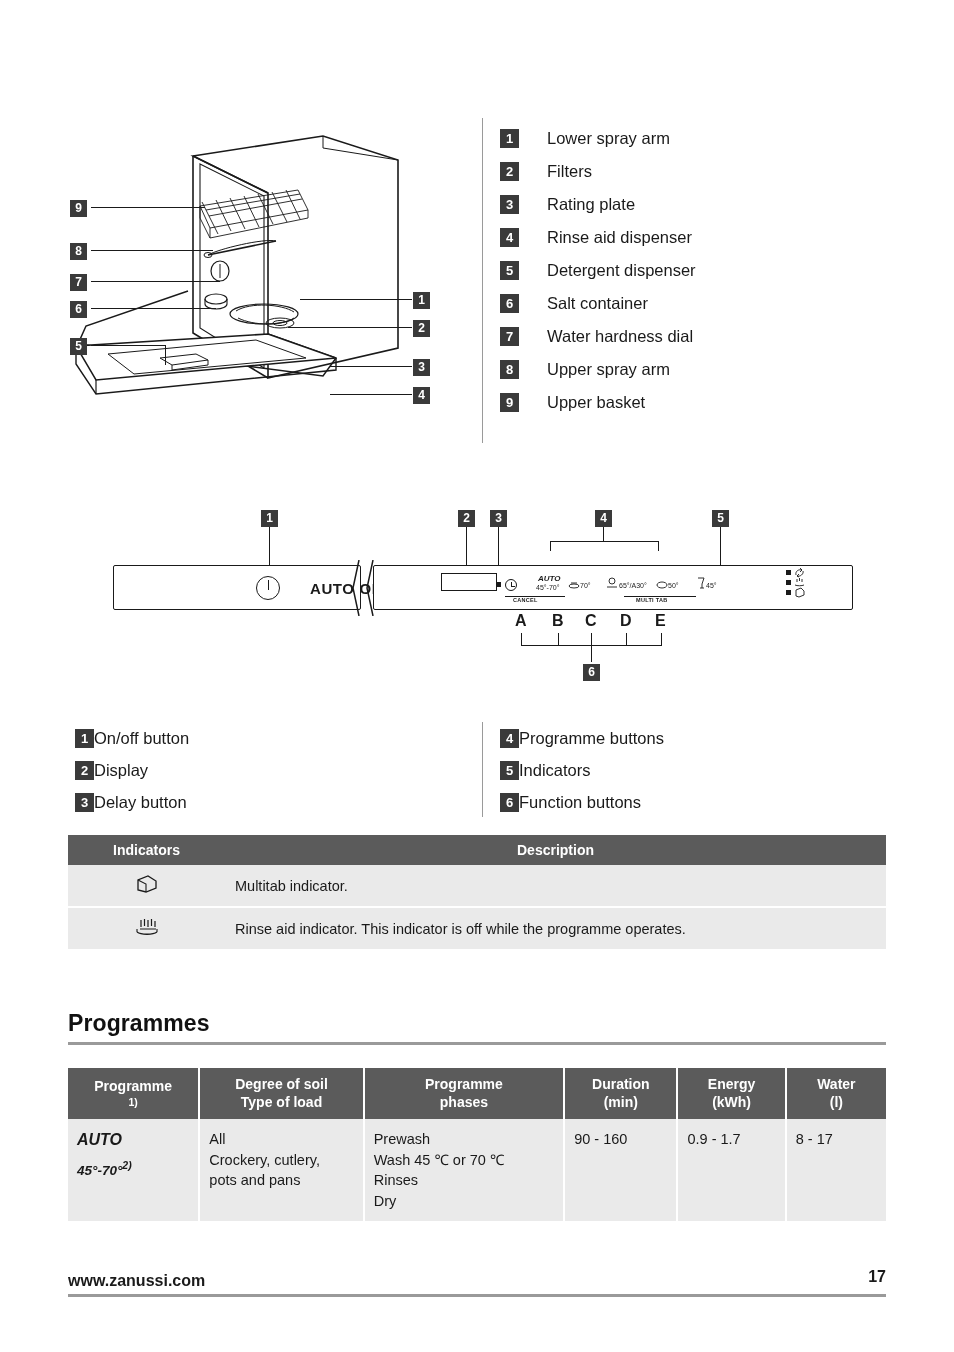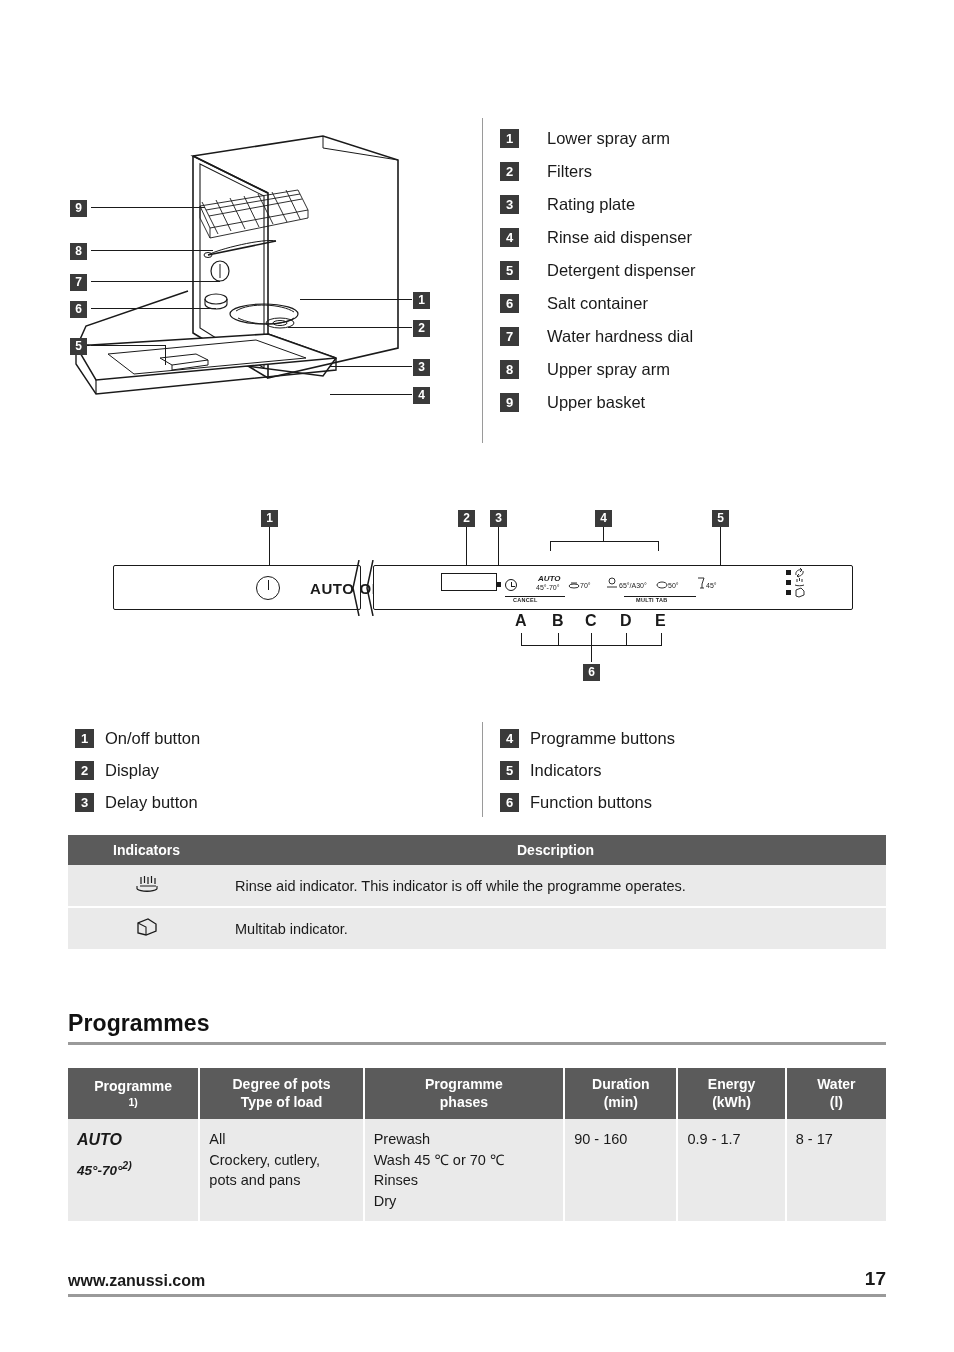--- a/index.html
+++ b/index.html
@@ -67,21 +67,21 @@
     position: absolute;
     border: 1.6px solid #1a1a1a;
     border-radius: 2px;
     background: #fff;
   }
 
   
   #cp-legend-left { position: absolute; left: 75px; top: 722px; width: 330px; }
   #cp-legend-right { position: absolute; left: 500px; top: 722px; width: 380px; }
   #cp-legend-left .row, #cp-legend-right .row { display:flex; align-items:center; height: 32px; }
-  #cp-legend-left .label, #cp-legend-right .label { font-size: 16.5px; margin-left: 11px; }
+  #cp-legend-left .label, #cp-legend-right .label { font-size: 16.5px; }
 
   
   table { border-collapse: collapse; width: 100%; }
   .tbl-ind { position: absolute; left: 68px; top: 835px; width: 818px; }
   .tbl-ind th {
     background: #5b5b5b; color: #fff; font-size: 14px; font-weight: bold;
     padding: 7px 10px; text-align: center;
   }
   .tbl-ind td {
     background: #eaeaea; font-size: 14.5px; padding: 9px 10px;
@@ -104,21 +104,21 @@
     border-right: 2px solid #fff;
   }
   .tbl-prog td:last-child { border-right: none; }
   .sup { font-size: 10.5px; vertical-align: super; }
   .auto-italic { font-style: italic; font-weight: bold; }
 
   
   #footer { position: absolute; left: 68px; top: 1272px; width: 818px; }
   #footer .frule { height: 3px; background: #9a9a9a; margin-top: 4px; }
   #footer .site { font-size: 16px; font-weight: bold; }
-  #footer .pageno { position: absolute; right: 0; top: -4px; font-size: 19px; font-weight: bold; }
+  #footer .pageno { position: absolute; right: 0; top: -4px; font-size: 16px; font-weight: bold; }
   .abcde { position:absolute; font-size: 16px; font-weight: bold; }
 </style>
 </head>
 <body>
 
 <div class="page">
 
 
   <div class="vline" style="left:482px; top:118px; height:325px;"></div>
 
@@ -377,56 +377,56 @@
       <thead>
         <tr>
           <th class="c1">Indicators</th>
           <th>Description</th>
         </tr>
       </thead>
       <tbody>
         <tr>
           <td class="icon-cell">
             <svg width="24" height="20" viewBox="0 0 24 20">
+              <path d="M3 16 L3 6 L13 2 L21 7 L21 14 L11 18 Z" fill="none" stroke="#1a1a1a" stroke-width="1.3"></path>
+              <path d="M3 6 L11 10 L11 18" fill="none" stroke="#1a1a1a" stroke-width="1.1"></path>
+            </svg>
+          </td>
+          <td>Multitab indicator.</td>
+        </tr>
+        <tr>
+          <td class="icon-cell">
+            <svg width="24" height="20" viewBox="0 0 24 20">
               <path d="M2 15 C6 18 18 18 22 15" fill="none" stroke="#1a1a1a" stroke-width="1.3"></path>
               <path d="M2 15 L2 12 M22 15 L22 12" stroke="#1a1a1a" stroke-width="1.1"></path>
               <path d="M6 10 L6 3 M9.5 9 L9.5 2 M13 10 L13 3 M16.5 9 L16.5 2 M20 10 L20 4" stroke="#1a1a1a" stroke-width="1.2"></path>
               <path d="M5 12 L21 12" stroke="#1a1a1a" stroke-width="1"></path>
             </svg>
           </td>
           <td>Rinse aid indicator. This indicator is off while the programme operates.</td>
         </tr>
-        <tr>
-          <td class="icon-cell">
-            <svg width="24" height="20" viewBox="0 0 24 20">
-              <path d="M3 16 L3 6 L13 2 L21 7 L21 14 L11 18 Z" fill="none" stroke="#1a1a1a" stroke-width="1.3"></path>
-              <path d="M3 6 L11 10 L11 18" fill="none" stroke="#1a1a1a" stroke-width="1.1"></path>
-            </svg>
-          </td>
-          <td>Multitab indicator.</td>
-        </tr>
       </tbody>
     </table>
   </div>
 
   <div class="sec-head" style="left:68px; top:1010px; width:818px;">
     <h2 class="section">Programmes</h2>
     <div class="rule"></div>
   </div>
 
   <div class="tbl-prog">
     <table>
       <thead>
         <tr>
           <th style="width:131px;">
             <div>Programme</div>
             <div class="sup" style="vertical-align:baseline;">1)</div>
           </th>
           <th style="width:164px;">
-            <div>Degree of pots</div>
+            <div>Degree of soil</div>
             <div>Type of load</div>
           </th>
           <th style="width:200px;">
             <div>Programme</div>
             <div>phases</div>
           </th>
           <th style="width:113px;">
             <div>Duration</div>
             <div>(min)</div>
           </th>

